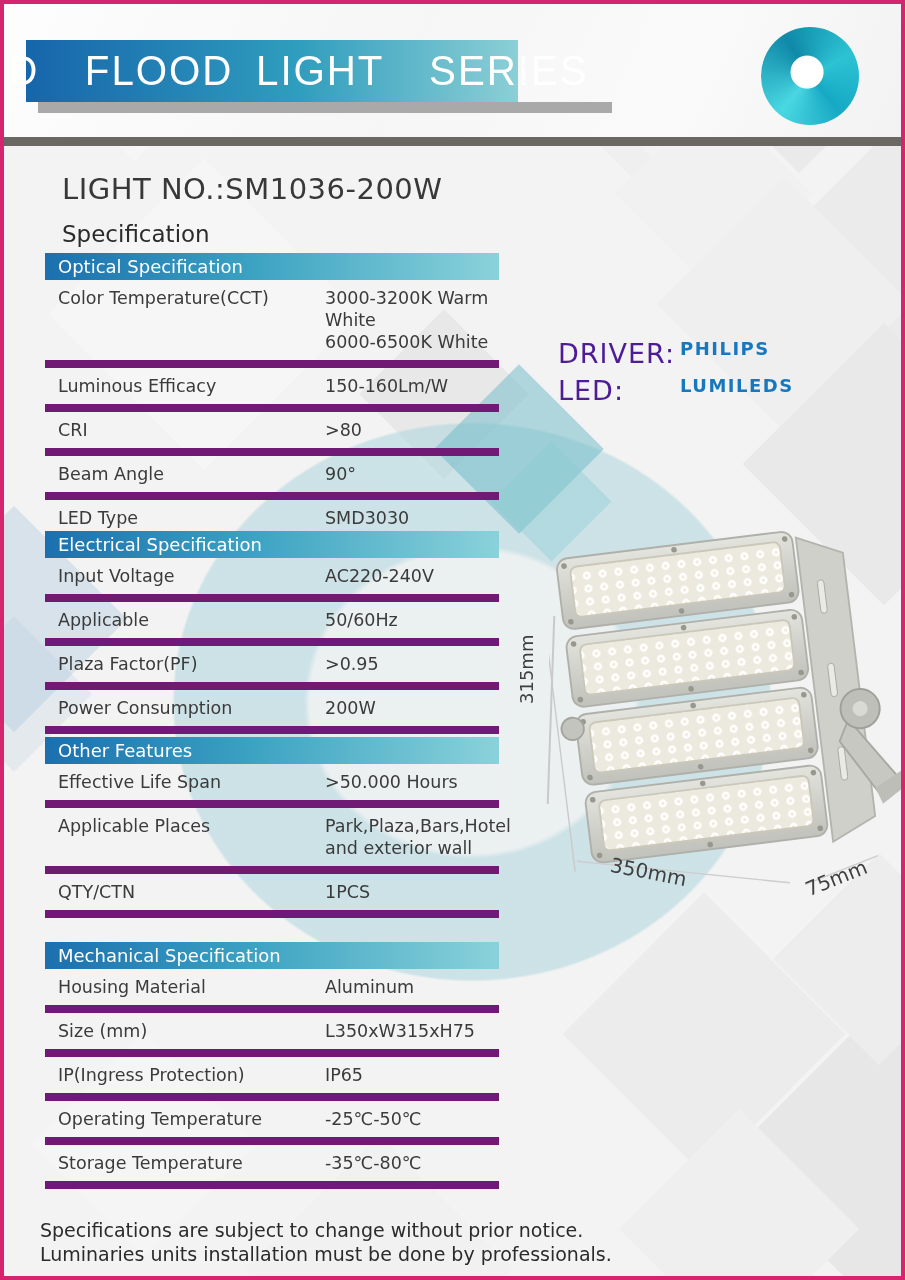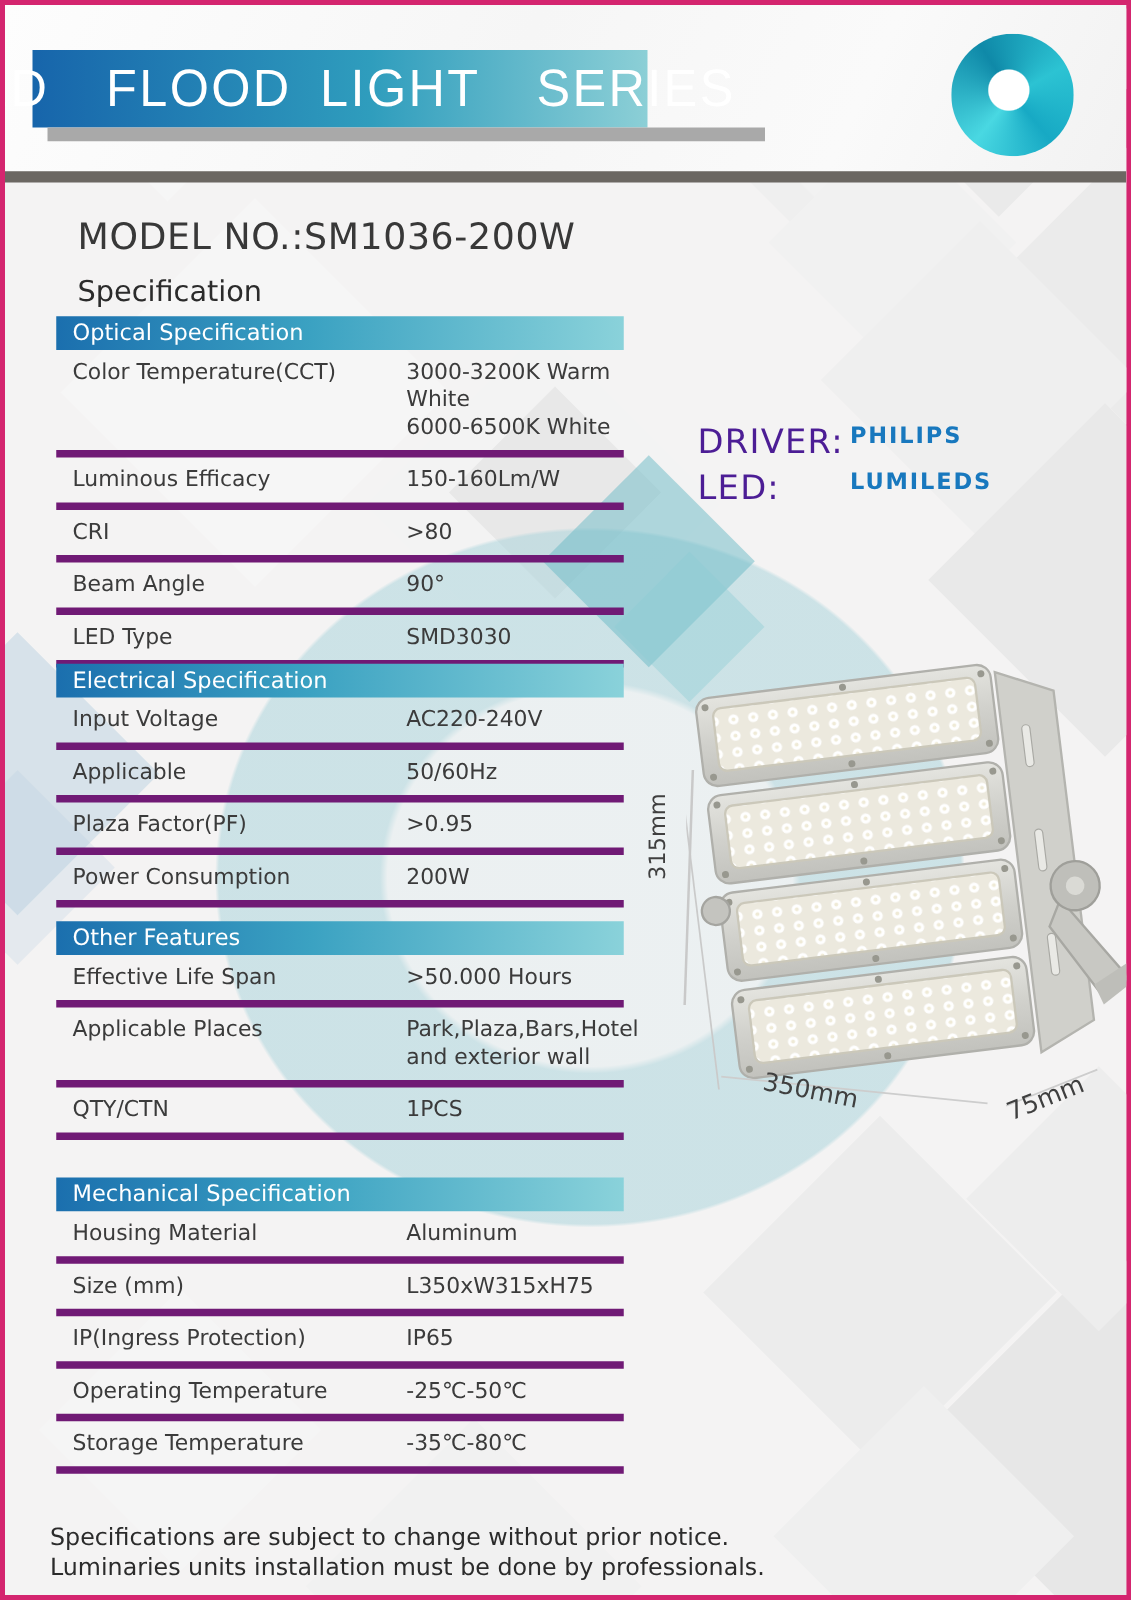--- a/index.html
+++ b/index.html
@@ -55,21 +55,21 @@
 
   
   .spec { position:absolute; left:41px; width:454px; }
   .sec-head {
     height:27px; line-height:27px; padding-left:13px;
     color:#ffffff; font-size:18px;
     background:linear-gradient(90deg,#1b6fae 0%,#3ba2c2 45%,#8ad2da 100%);
   }
   .row {
     display:flex; align-items:flex-start;
-    border-bottom:6px solid #701a75;
+    border-bottom:8px solid #701a75;
     padding:7px 0 7px 13px;
     font-size:17.5px; line-height:22px; color:#3b3b3b;
   }
   .row .lbl { flex:0 0 247px; }
   .row .val { white-space:pre-line;margin-left:20px; }
 
   
   .drv { position:absolute; left:554px; top:334px; }
   .drv-row { display:flex; margin-bottom:6px; }
   .drv-l { width:122px; font-size:27px; color:#4c1d95; letter-spacing:1px; }
@@ -117,21 +117,21 @@
   </div>
 
   <div class="hdr-bg"></div>
   <div class="banner">
     <span>LED  FLOOD LIGHT  SERIES</span>
   </div>
   <div class="banner-under"></div>
   <div class="logo"></div>
   <div class="stripe"></div>
 
-  <div class="model">MODEL NO.:SM1036-200W</div>
+  <div class="model">LIGHT NO.:SM1036-200W</div>
   <div class="spec-h">Specification</div>
 
   <section class="spec" style="top:249px">
     <div class="sec-head">Optical Specification</div>
     <div class="row">
       <span class="lbl">Color Temperature(CCT)</span>
       <span class="val">3000-3200K Warm White
 6000-6500K White</span>
     </div>
     <div class="row">

